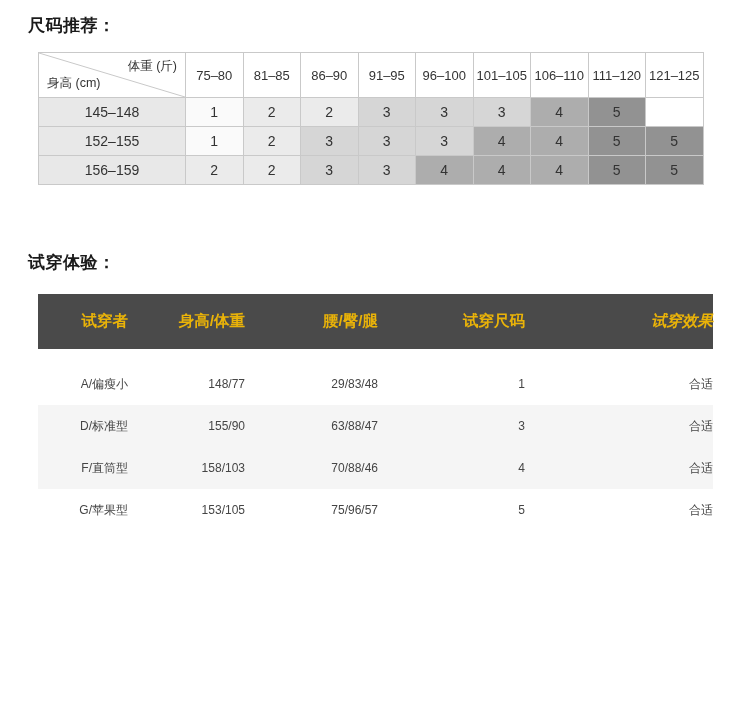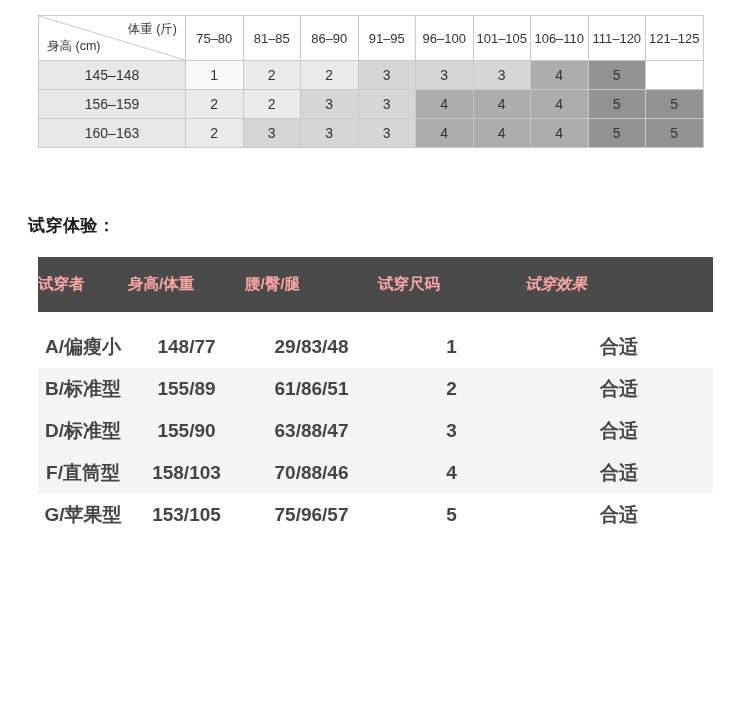--- a/index.html
+++ b/index.html
@@ -53,46 +53,46 @@
   
   .fit-title { margin-top: 66px; }
   .fit-table {
     border-collapse: collapse;
     table-layout: fixed;
     margin: 20px 0 0 38px;
     width: 675px;
   }
   .fit-table thead th {
     height: 55px;
-    color: #fca5a5;
+    color: #eab308;
     font-size: 15.5px;
     font-weight: 600;
-    text-align: left;
+    text-align: right;
     vertical-align: middle;
   }
   .fit-table tbody td {
     height: 42px;
-    font-size: 19px;
+    font-size: 12px;
     color: #454545;
-    text-align: center;
+    text-align: right;
     vertical-align: middle;
-    font-weight: bold;
   }
   .fit-table tr.spacer td { height: 14px; background: #ffffff; }
   .fit-table col.c1 { width: 90px; }
   .fit-table col.c2 { width: 117px; }
   .fit-table col.c3 { width: 133px; }
   .fit-table col.c4 { width: 147px; }
   .fit-table col.c5 { width: 188px; }
 </style>
 </head>
 <body>
 
 <div class="page">
 
+  <h2 class="sec-title">尺码推荐：</h2>
 
   <table class="size-table">
     <colgroup>
       <col class="label-col">
       <col class="val-col">
         <col class="val-col">
         <col class="val-col">
       <col class="val-col">
         <col class="val-col">
         <col class="val-col">
@@ -127,35 +127,35 @@
           <td style="background: rgb(235, 235, 235);">2</td>
           <td style="background: rgb(235, 235, 235);">2</td>
           <td style="background: rgb(214, 214, 214);">3</td>
           <td style="background: rgb(214, 214, 214);">3</td>
           <td style="background: rgb(214, 214, 214);">3</td>
           <td style="background: rgb(173, 173, 173);">4</td>
           <td style="background: rgb(146, 146, 146);">5</td>
           <td style="background: rgb(255, 255, 255);"></td>
         </tr>
         <tr>
+          <td class="hlabel">152–155</td>
+          <td style="background: rgb(250, 250, 250);">1</td>
+          <td style="background: rgb(235, 235, 235);">2</td>
+          <td style="background: rgb(214, 214, 214);">3</td>
+          <td style="background: rgb(214, 214, 214);">3</td>
+          <td style="background: rgb(214, 214, 214);">3</td>
+          <td style="background: rgb(173, 173, 173);">4</td>
+          <td style="background: rgb(173, 173, 173);">4</td>
+          <td style="background: rgb(146, 146, 146);">5</td>
+          <td style="background: rgb(146, 146, 146);">5</td>
+        </tr>
+        <tr>
           <td class="hlabel">156–159</td>
           <td style="background: rgb(235, 235, 235);">2</td>
           <td style="background: rgb(235, 235, 235);">2</td>
-          <td style="background: rgb(214, 214, 214);">3</td>
-          <td style="background: rgb(214, 214, 214);">3</td>
-          <td style="background: rgb(173, 173, 173);">4</td>
-          <td style="background: rgb(173, 173, 173);">4</td>
-          <td style="background: rgb(173, 173, 173);">4</td>
-          <td style="background: rgb(146, 146, 146);">5</td>
-          <td style="background: rgb(146, 146, 146);">5</td>
-        </tr>
-        <tr>
-          <td class="hlabel">160–163</td>
-          <td style="background: rgb(235, 235, 235);">2</td>
-          <td style="background: rgb(214, 214, 214);">3</td>
           <td style="background: rgb(214, 214, 214);">3</td>
           <td style="background: rgb(214, 214, 214);">3</td>
           <td style="background: rgb(173, 173, 173);">4</td>
           <td style="background: rgb(173, 173, 173);">4</td>
           <td style="background: rgb(173, 173, 173);">4</td>
           <td style="background: rgb(146, 146, 146);">5</td>
           <td style="background: rgb(146, 146, 146);">5</td>
         </tr>
       </tbody>
   </table>
@@ -184,27 +184,20 @@
           <td colspan="5"></td>
         </tr>
         <tr>
           <td>A/偏瘦小</td>
           <td>148/77</td>
           <td>29/83/48</td>
           <td>1</td>
           <td>合适</td>
         </tr>
         <tr style="background: rgb(245, 245, 245);">
-          <td>B/标准型</td>
-          <td>155/89</td>
-          <td>61/86/51</td>
-          <td>2</td>
-          <td>合适</td>
-        </tr>
-        <tr style="background: rgb(245, 245, 245);">
           <td>D/标准型</td>
           <td>155/90</td>
           <td>63/88/47</td>
           <td>3</td>
           <td>合适</td>
         </tr>
         <tr style="background: rgb(245, 245, 245);">
           <td>F/直筒型</td>
           <td>158/103</td>
           <td>70/88/46</td>

